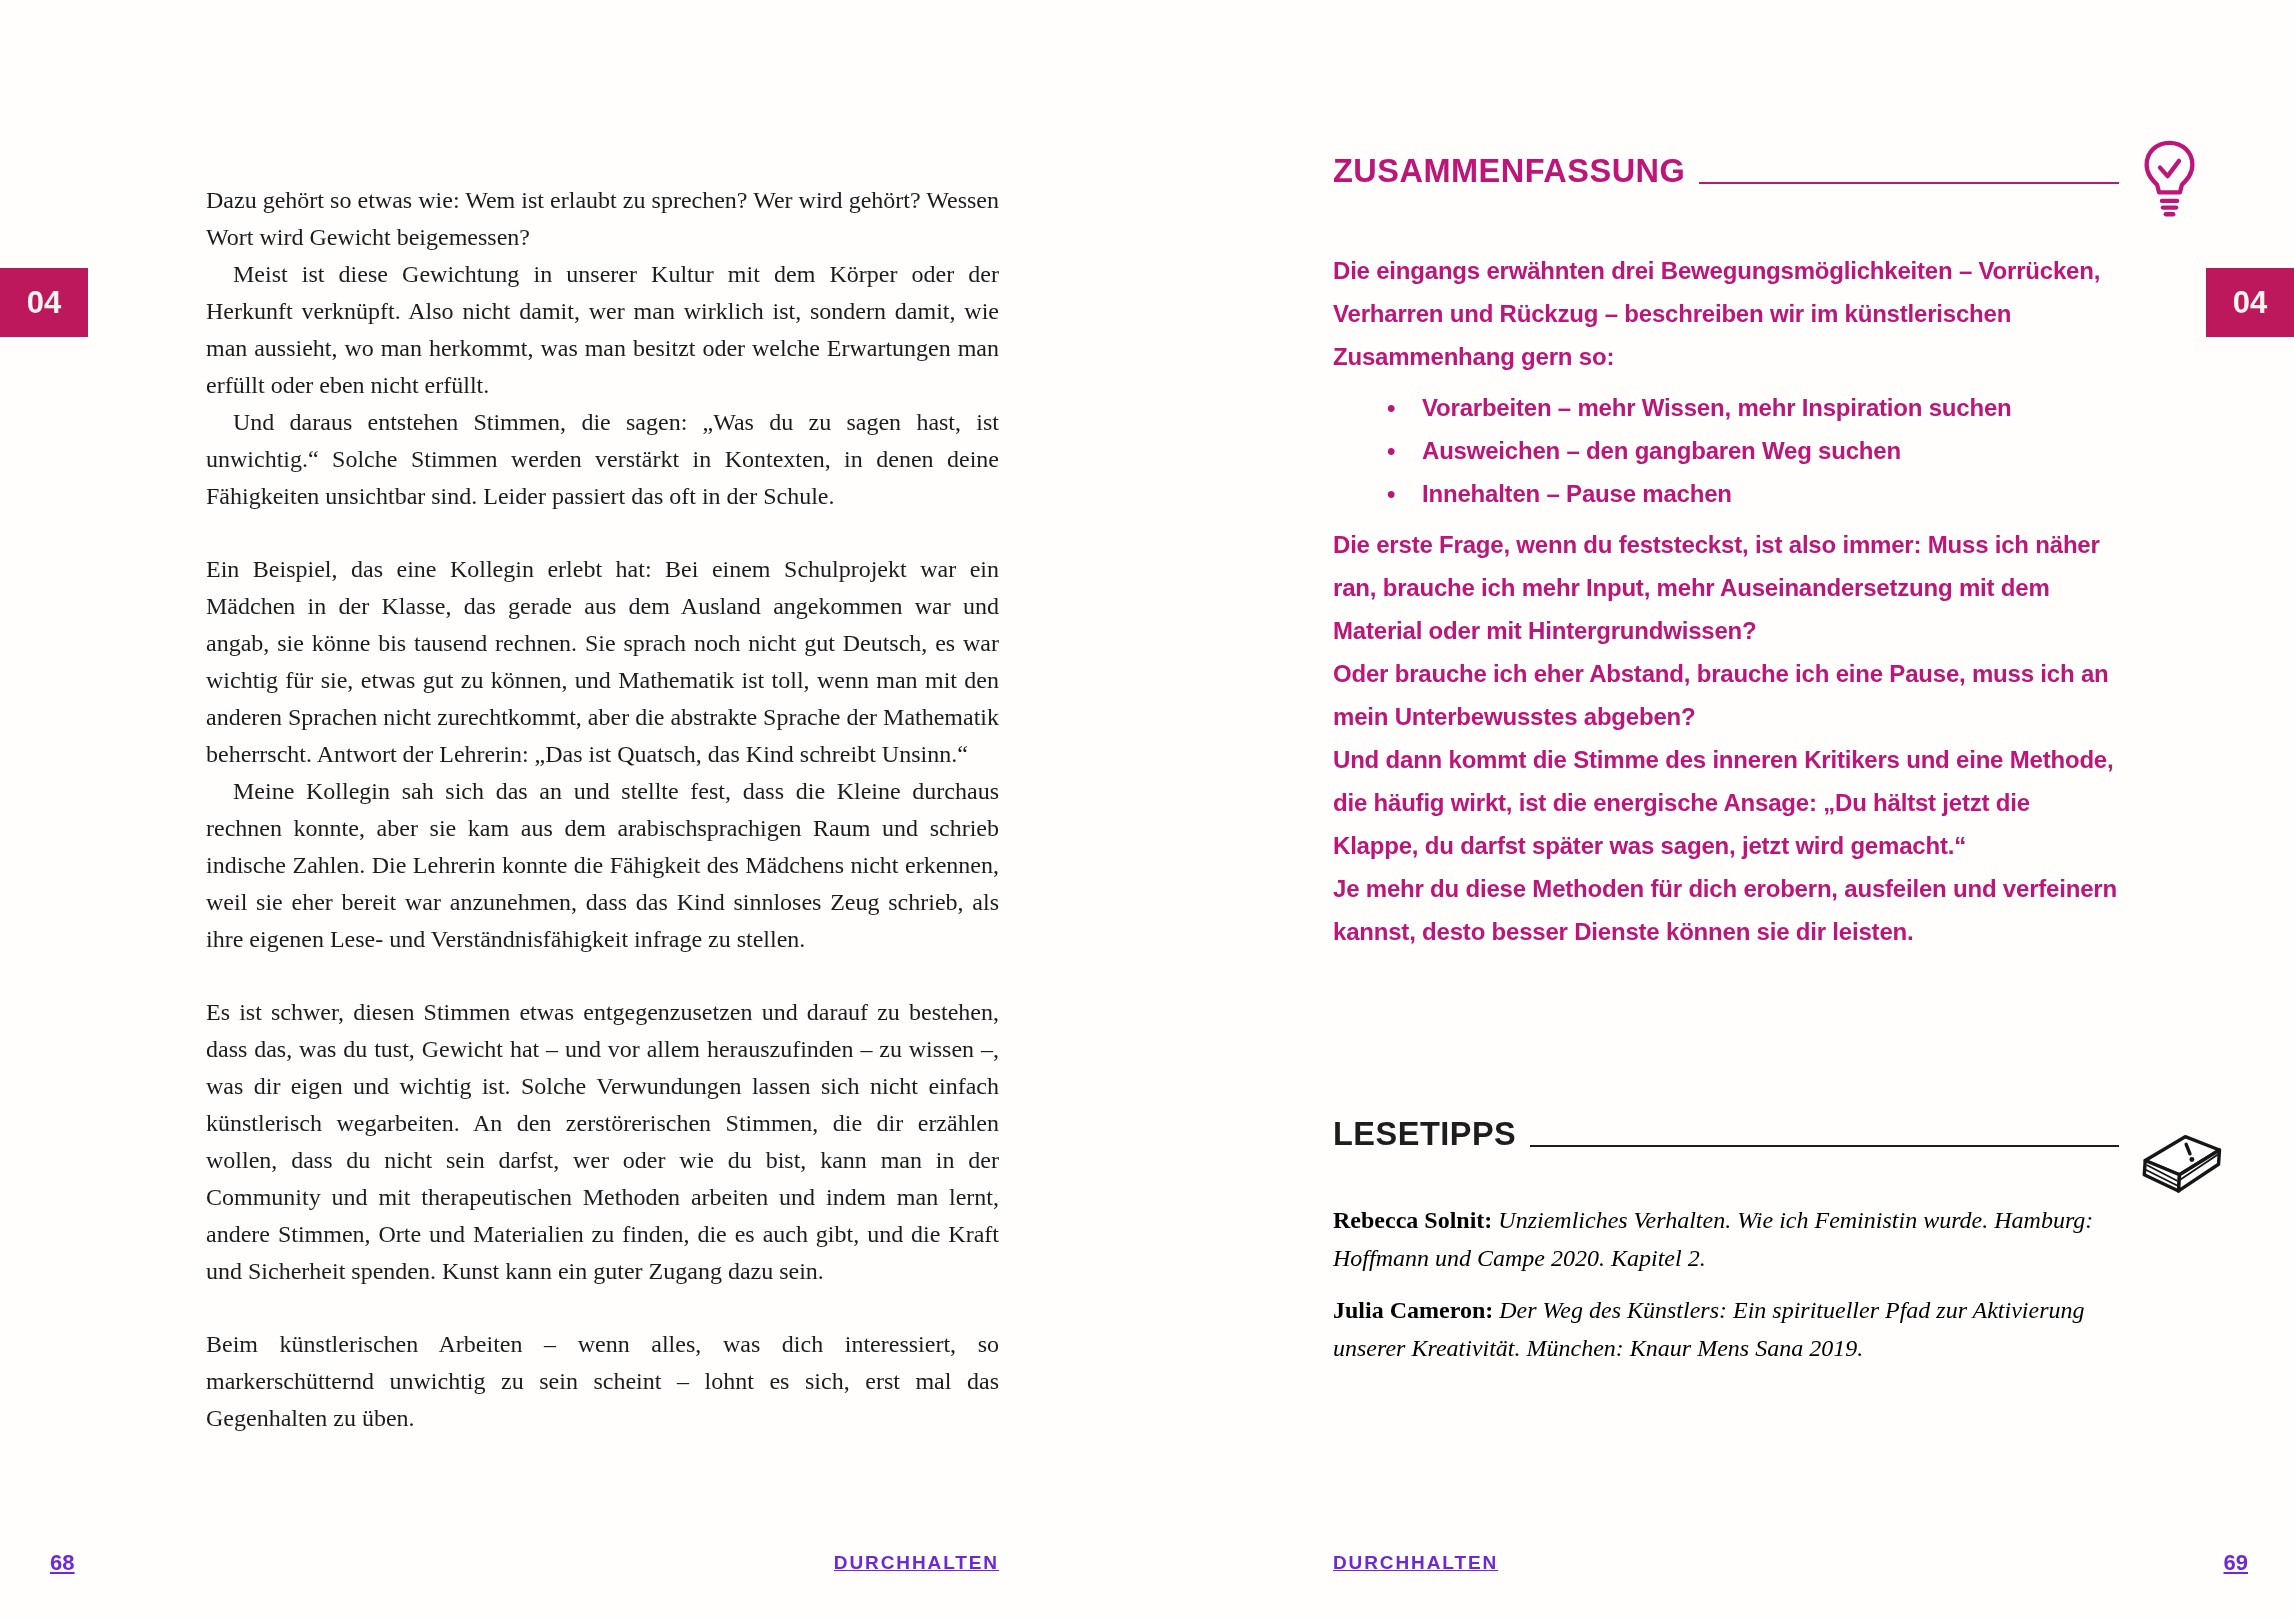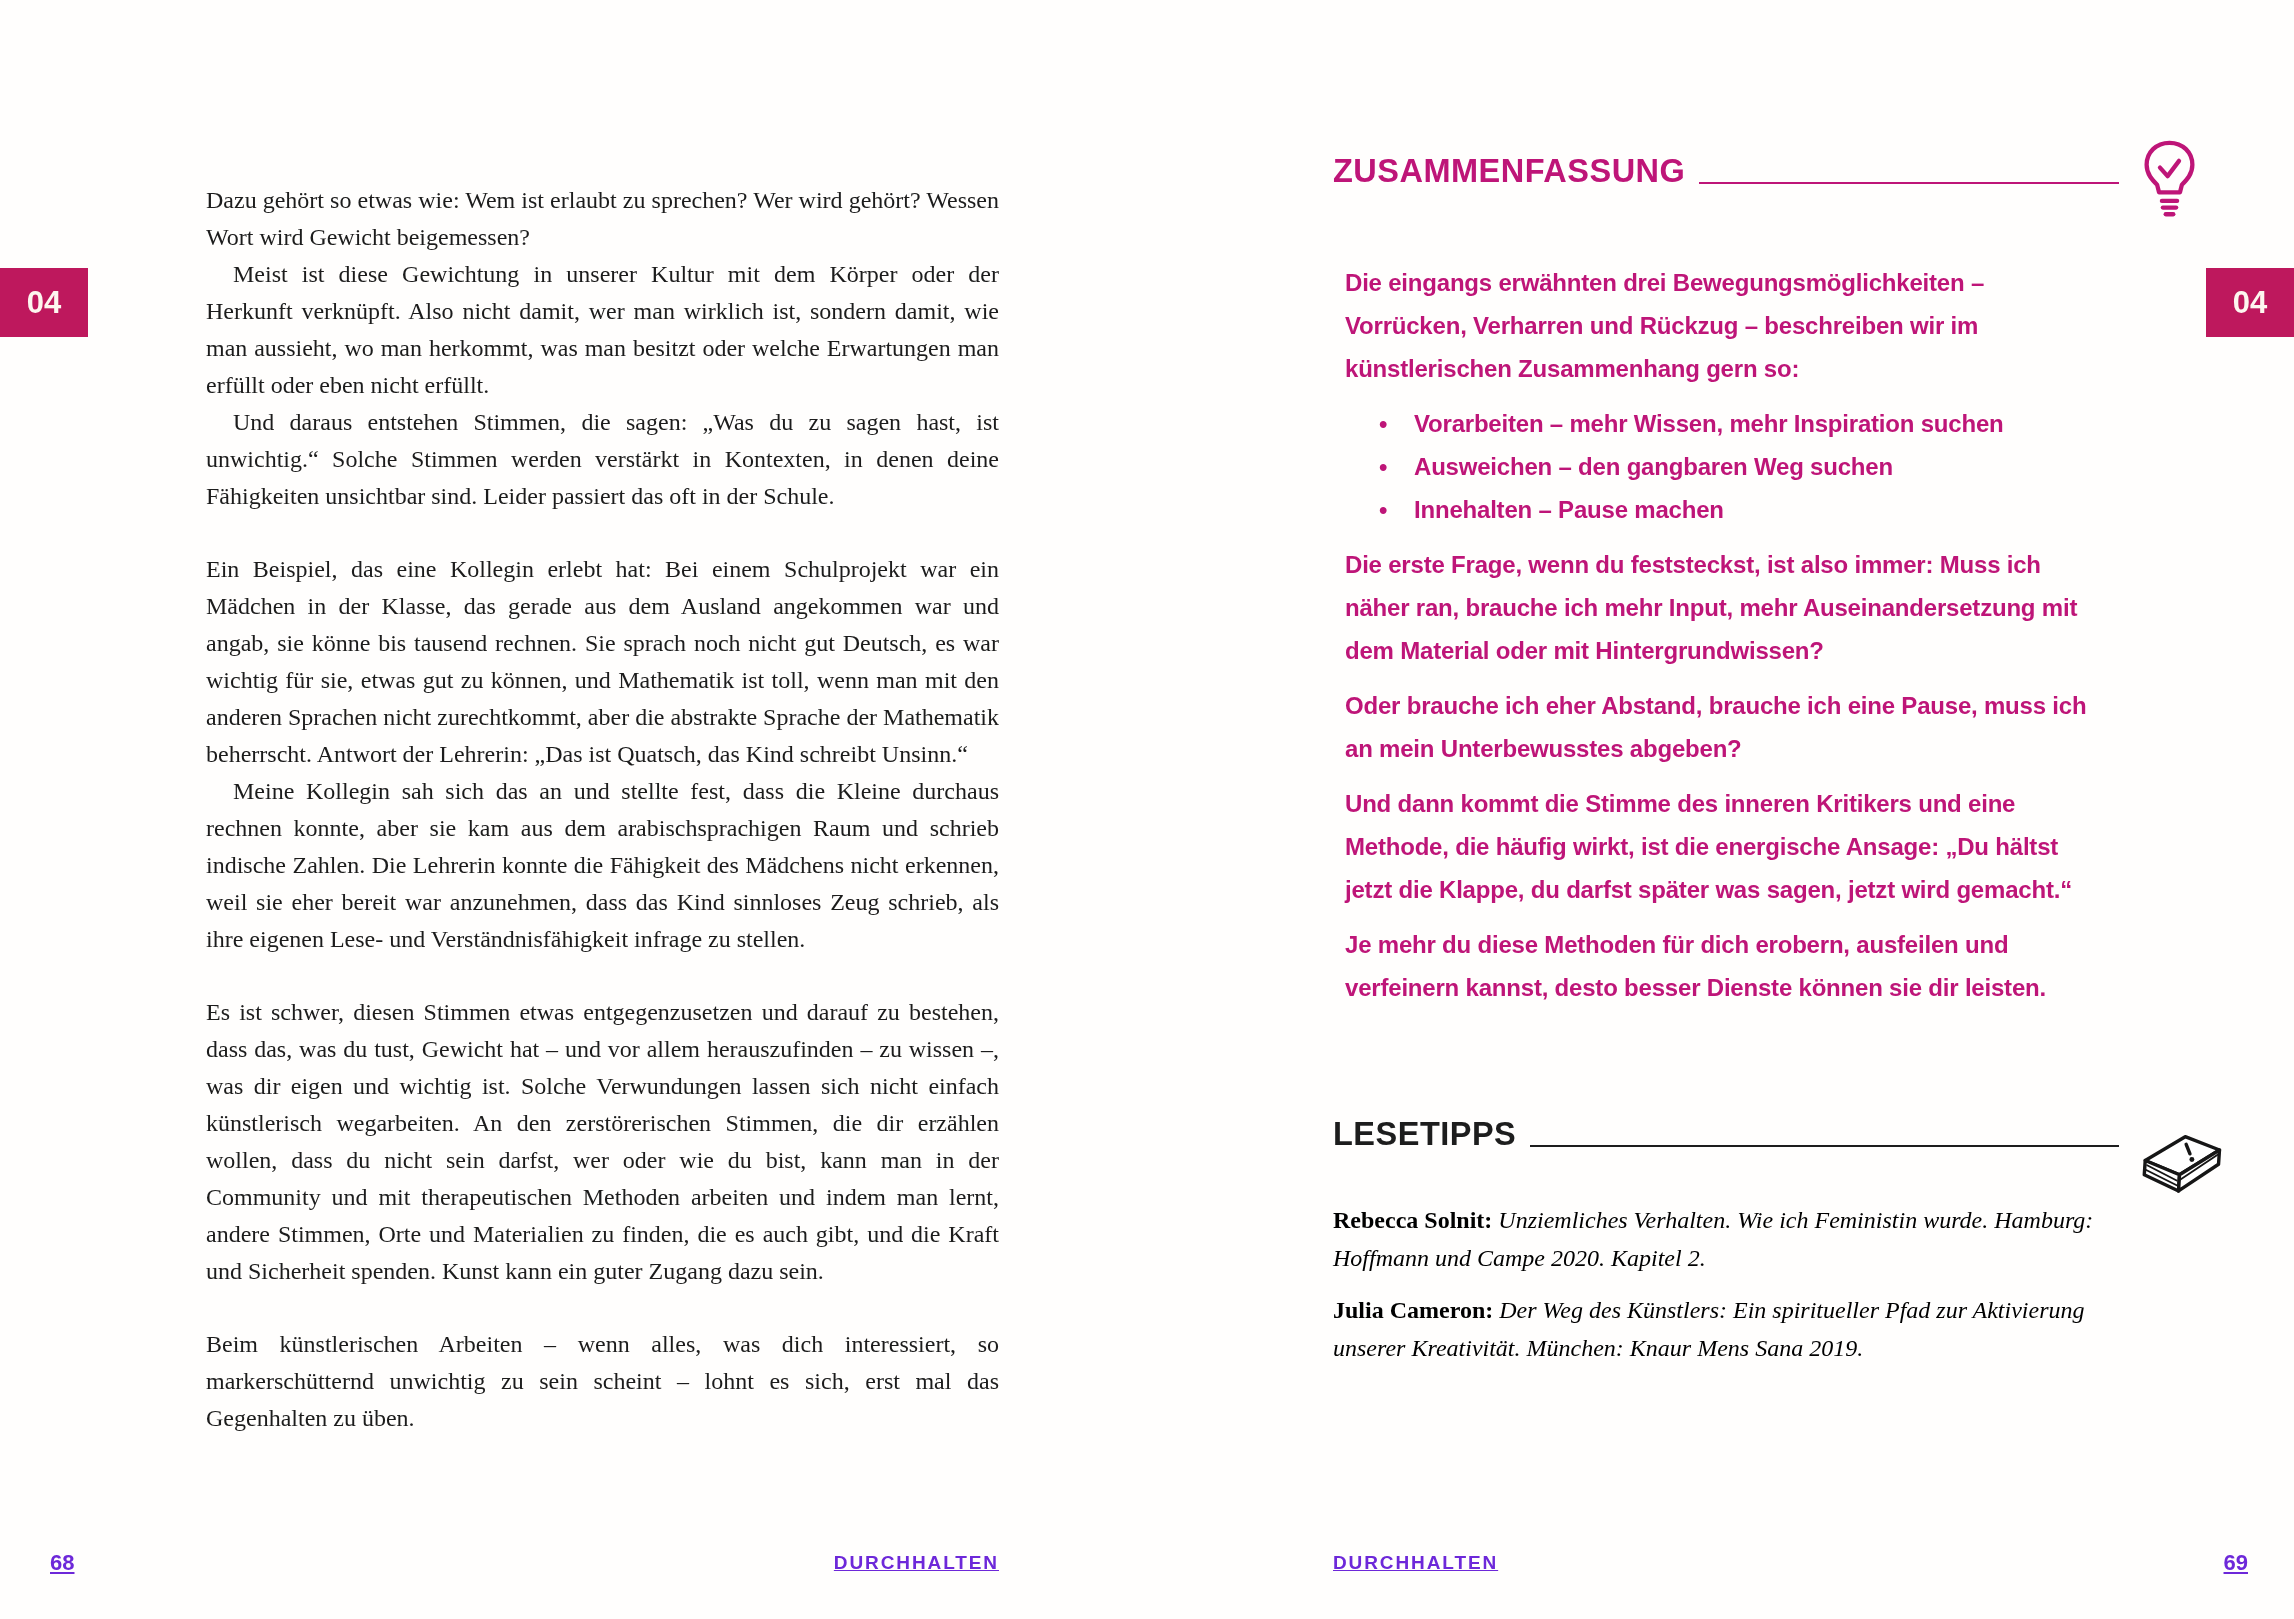--- a/index.html
+++ b/index.html
@@ -25,22 +25,22 @@
             font-family:"Liberation Sans",sans-serif;font-weight:bold;}
   .sec-head .t{font-size:32.5px;letter-spacing:0.5px;white-space:nowrap;}
   .sec-head .rule{flex:1;margin-left:13.4px;margin-bottom:5.7px;border-bottom:2.9px solid currentColor;}
   .head-summary{top:153px;color:#be1578;}
   .head-tips{top:1116px;color:#1d1d1d;text-align:right;}
 
   
   .summary-body{position:absolute;left:1333px;top:249px;width:786px;
                 font-family:"Liberation Sans",sans-serif;font-weight:bold;font-size:24px;
                 line-height:43px;color:#be1578;letter-spacing:-0.2px;}
-  .summary-body .para{margin:12px;}
-  .bullets{list-style:none;margin:0;padding:0;}
+  .summary-body .para{margin:0;}
+  .bullets{list-style:none;margin:8px;padding:0;}
   .bullets li{position:relative;padding-left:81px;}
   .bullets li::before{content:"\2022";position:absolute;left:46px;}
   .gap-xl{margin-top:48px;}
   .gap-xs{margin-top:9.6px;}
   .gap-sm{margin-top:17px;}
   .gap-lg{margin-top:39px;}
 
   
   .tips{position:absolute;left:1333px;top:1201px;width:786px;
         font-size:24px;line-height:38px;color:#000000;}

